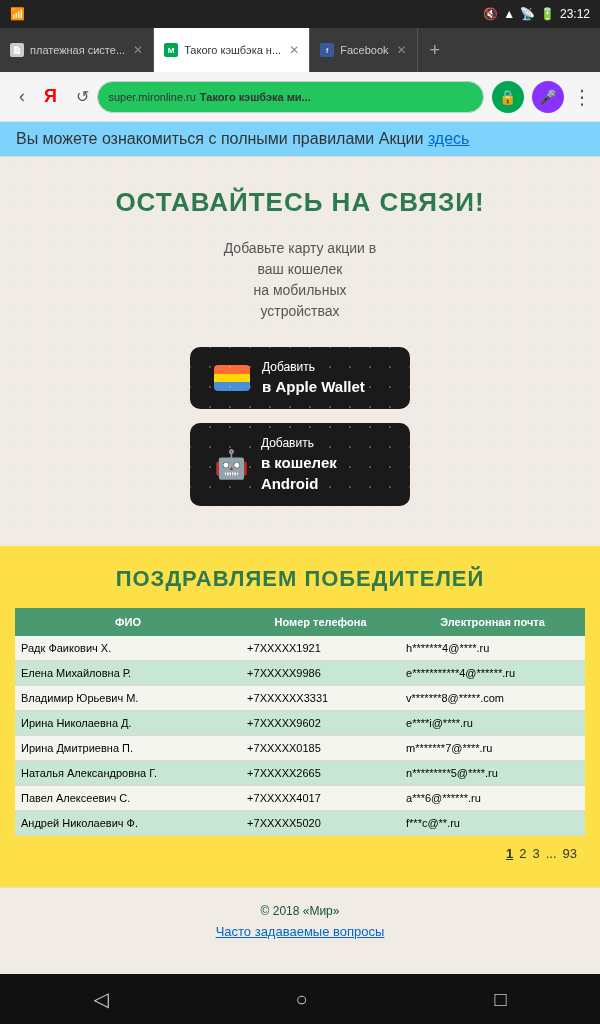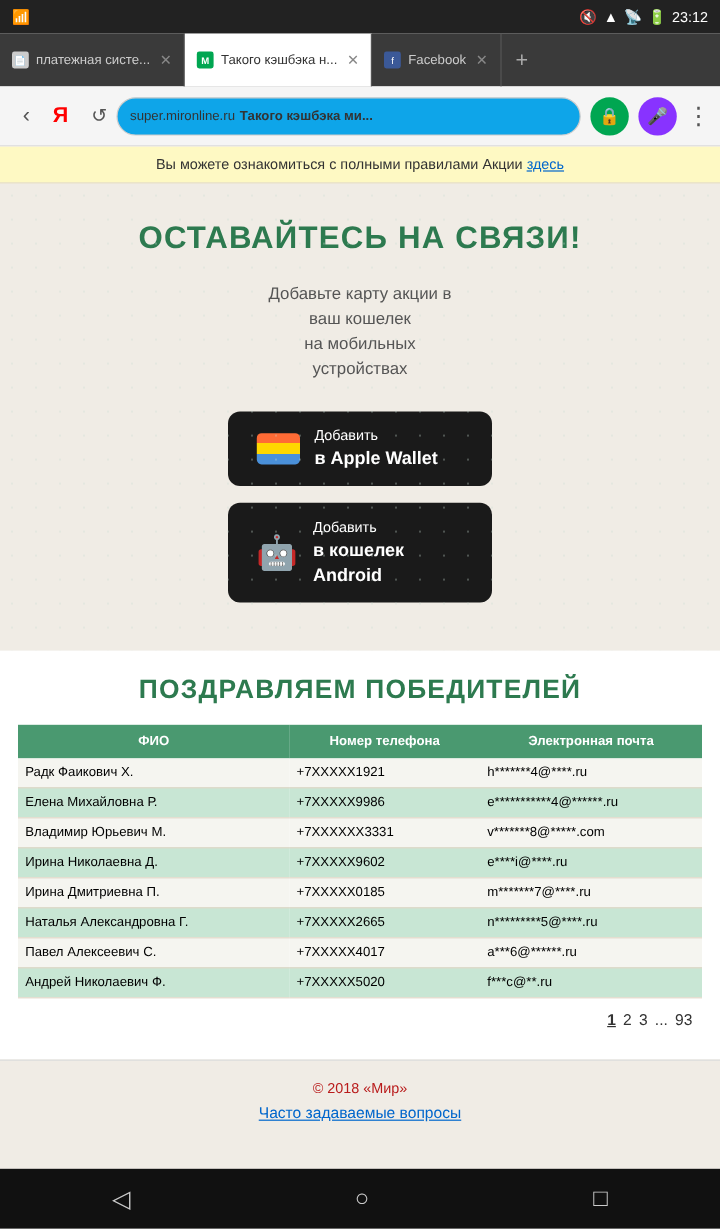--- a/index.html
+++ b/index.html
@@ -105,21 +105,21 @@
       color: #ff0000;
       width: 24px;
     }
     .reload-btn {
       font-size: 16px;
       color: #555;
       cursor: pointer;
     }
     .url-box {
       flex: 1;
-      background: #0ea5e9;
+      background: #22c55e;
       border: 1px solid #ccc;
       border-radius: 20px;
       height: 32px;
       display: flex;
       align-items: center;
       padding: 0 10px;
       font-size: 11px;
       color: #333;
       gap: 4px;
       overflow: hidden;
@@ -159,25 +159,25 @@
     
     .page-content {
       width: 100%;
       height: calc(1024px - 28px - 44px - 50px - 50px);
       overflow-y: auto;
       background: #f0ece5;
     }
 
     
     .promo-link-bar {
-      background: #fef9c3;
+      background: #7dd3fc;
       padding: 8px 16px;
-      font-size: 12px;
+      font-size: 16px;
       color: #333;
-      text-align: center;
+      text-align: left;
       border-bottom: 1px solid #e0d8c8;
     }
     .promo-link-bar a {
       color: #0066cc;
       text-decoration: underline;
     }
 
     
     .stay-section {
       background: #f0ece5;
@@ -231,21 +231,21 @@
     .apple-wallet-icon {
       width: 36px;
       height: 26px;
       background: linear-gradient(to bottom, #ff6b35 33%, #ffd700 33% 66%, #4a90d9 66%);
       border-radius: 4px;
       flex-shrink: 0;
     }
 
     
     .winners-section {
-      background: #ffffff;
+      background: #fde047;
       padding: 20px 15px 20px;
     }
     .winners-title {
       font-size: 22px;
       font-weight: bold;
       color: #2d7a4f;
       text-align: center;
       margin-bottom: 16px;
       letter-spacing: 1px;
     }
@@ -295,21 +295,21 @@
 
     
     .footer {
       background: #f0ece5;
       padding: 16px 20px 10px;
       text-align: center;
       border-top: 1px solid #ddd;
     }
     .footer-copy {
       font-size: 12px;
-      color: #b91c1c;
+      color: #14532d;
       margin-bottom: 6px;
     }
     .footer-faq {
       font-size: 13px;
       color: #0066cc;
       text-decoration: underline;
       cursor: pointer;
       margin-bottom: 14px;
       display: block;
     }

